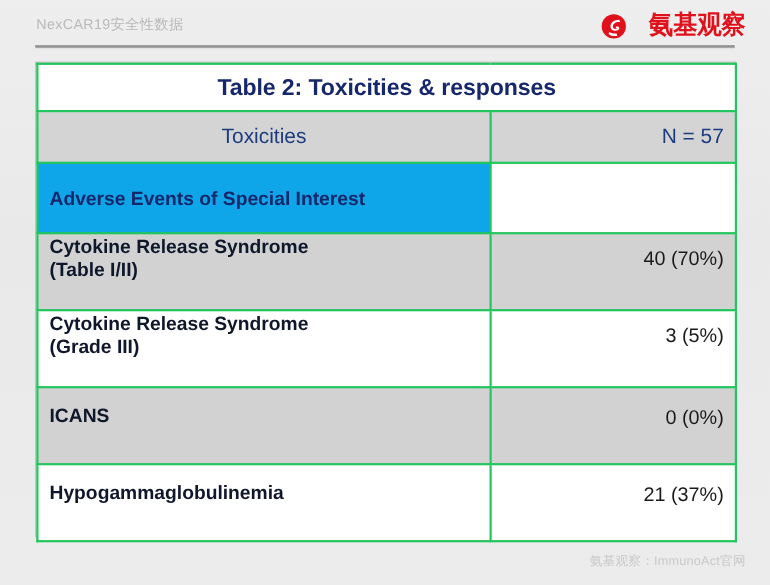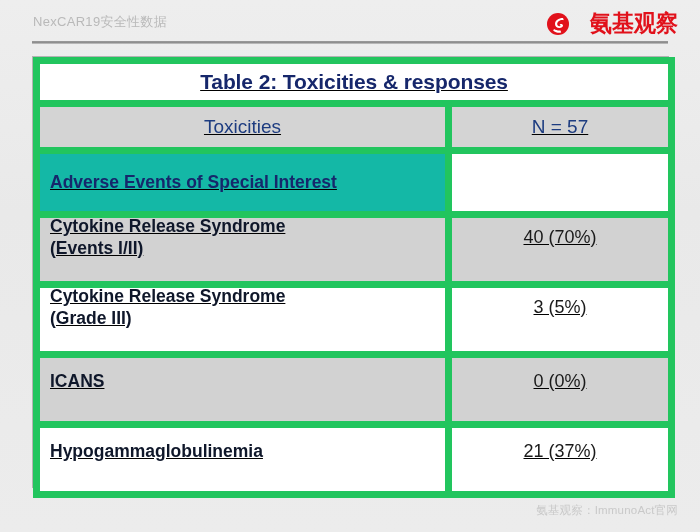--- a/index.html
+++ b/index.html
@@ -91,25 +91,24 @@
     box-shadow: 1px 1px 0 rgba(0,0,0,0.10);
   }
 
   table#toxicity-table {
     border-collapse: collapse;
     width: 100%;
     height: 100%;
     table-layout: fixed;
   }
   table#toxicity-table td {
-    border: 7px solid #22c55e;
+    border: 2px solid #22c55e;
     padding: 4px 10px;
     vertical-align: middle;
     box-sizing: border-box;
-    text-decoration: underline;
   }
 
   
   .row-title td {
     border: none;
     border-bottom: 1px solid #9a9a9a;
     text-align: center;
     background: #ffffff;
     height: 43px;
   }
@@ -130,21 +129,21 @@
   }
   .head-text {
     font-size: 19px;
     color: #1d3c80;
     font-family: "Liberation Sans", sans-serif;
     font-weight: normal;
   }
 
   
   .row-section td.c-label {
-    background: #14b8a6;
+    background: #0ea5e9;
     height: 64px;
   }
   .row-section td.c-value { background: #ffffff; }
   .section-text {
     font-size: 17.5px;
     font-weight: bold;
     color: #16276b;
     font-family: "Liberation Sans", sans-serif;
   }
 
@@ -159,21 +158,21 @@
     color: #0f172a;
     line-height: 1.22;
     font-family: "Liberation Sans", sans-serif;
   }
   .value-text {
     font-size: 18px;
     font-weight: normal;
     color: #1a1a1a;
     font-family: "Liberation Sans", sans-serif;
   }
-  td.c-value { text-align: center; }
+  td.c-value { text-align: right; }
   td.c-label { text-align: left; }
   .row-data td.c-label .label-text,
   .row-data td.c-value .value-text {
     display: block;
     position: relative;
     top: -12px;
   }
   .row-data.short td.c-label .label-text,
   .row-data.short td.c-value .value-text {
     top: -8px;
@@ -241,21 +240,21 @@
           </td>
           <td class="c-value">
             <span class="value-text"></span>
           </td>
         </tr>
 
         <tr class="row-data shaded">
           <td class="c-label">
             <span class="label-text">
               <span>Cytokine Release Syndrome</span><br>
-              <span>(Events I/II)</span>
+              <span>(Table I/II)</span>
             </span>
           </td>
           <td class="c-value">
             <span class="value-text">40 (70%)</span>
           </td>
         </tr>
 
         <tr class="row-data plain">
           <td class="c-label">
             <span class="label-text">

